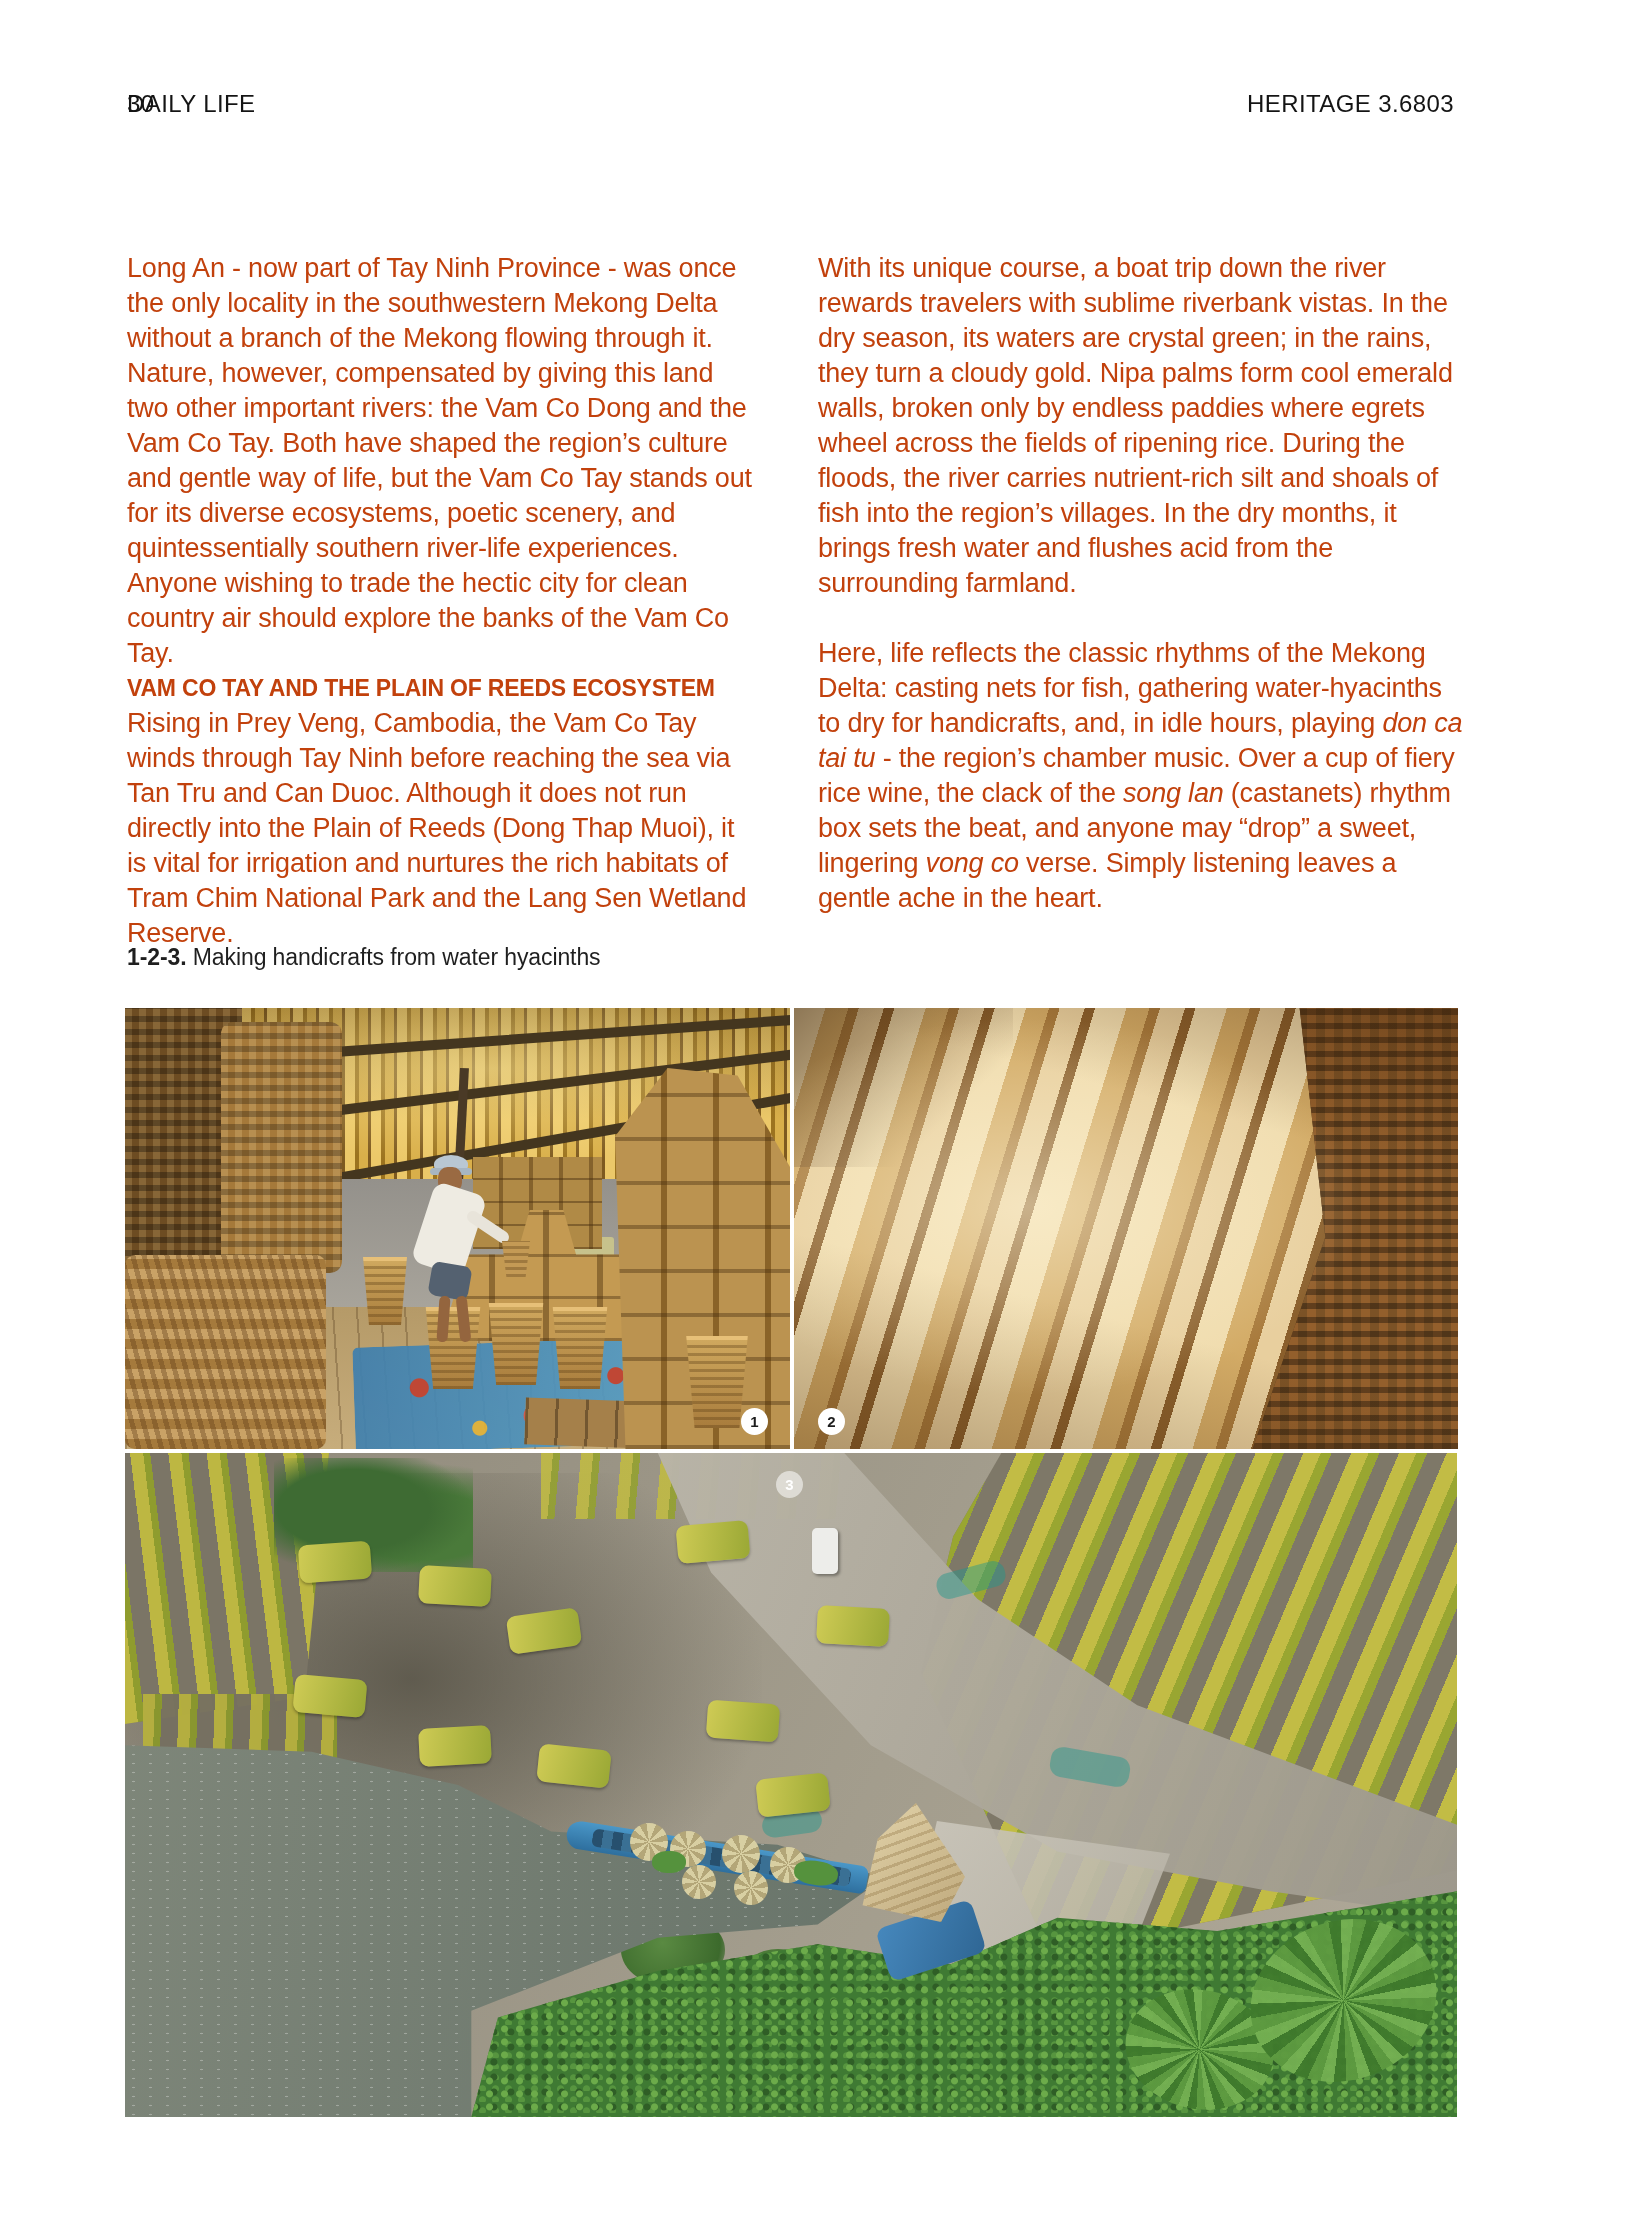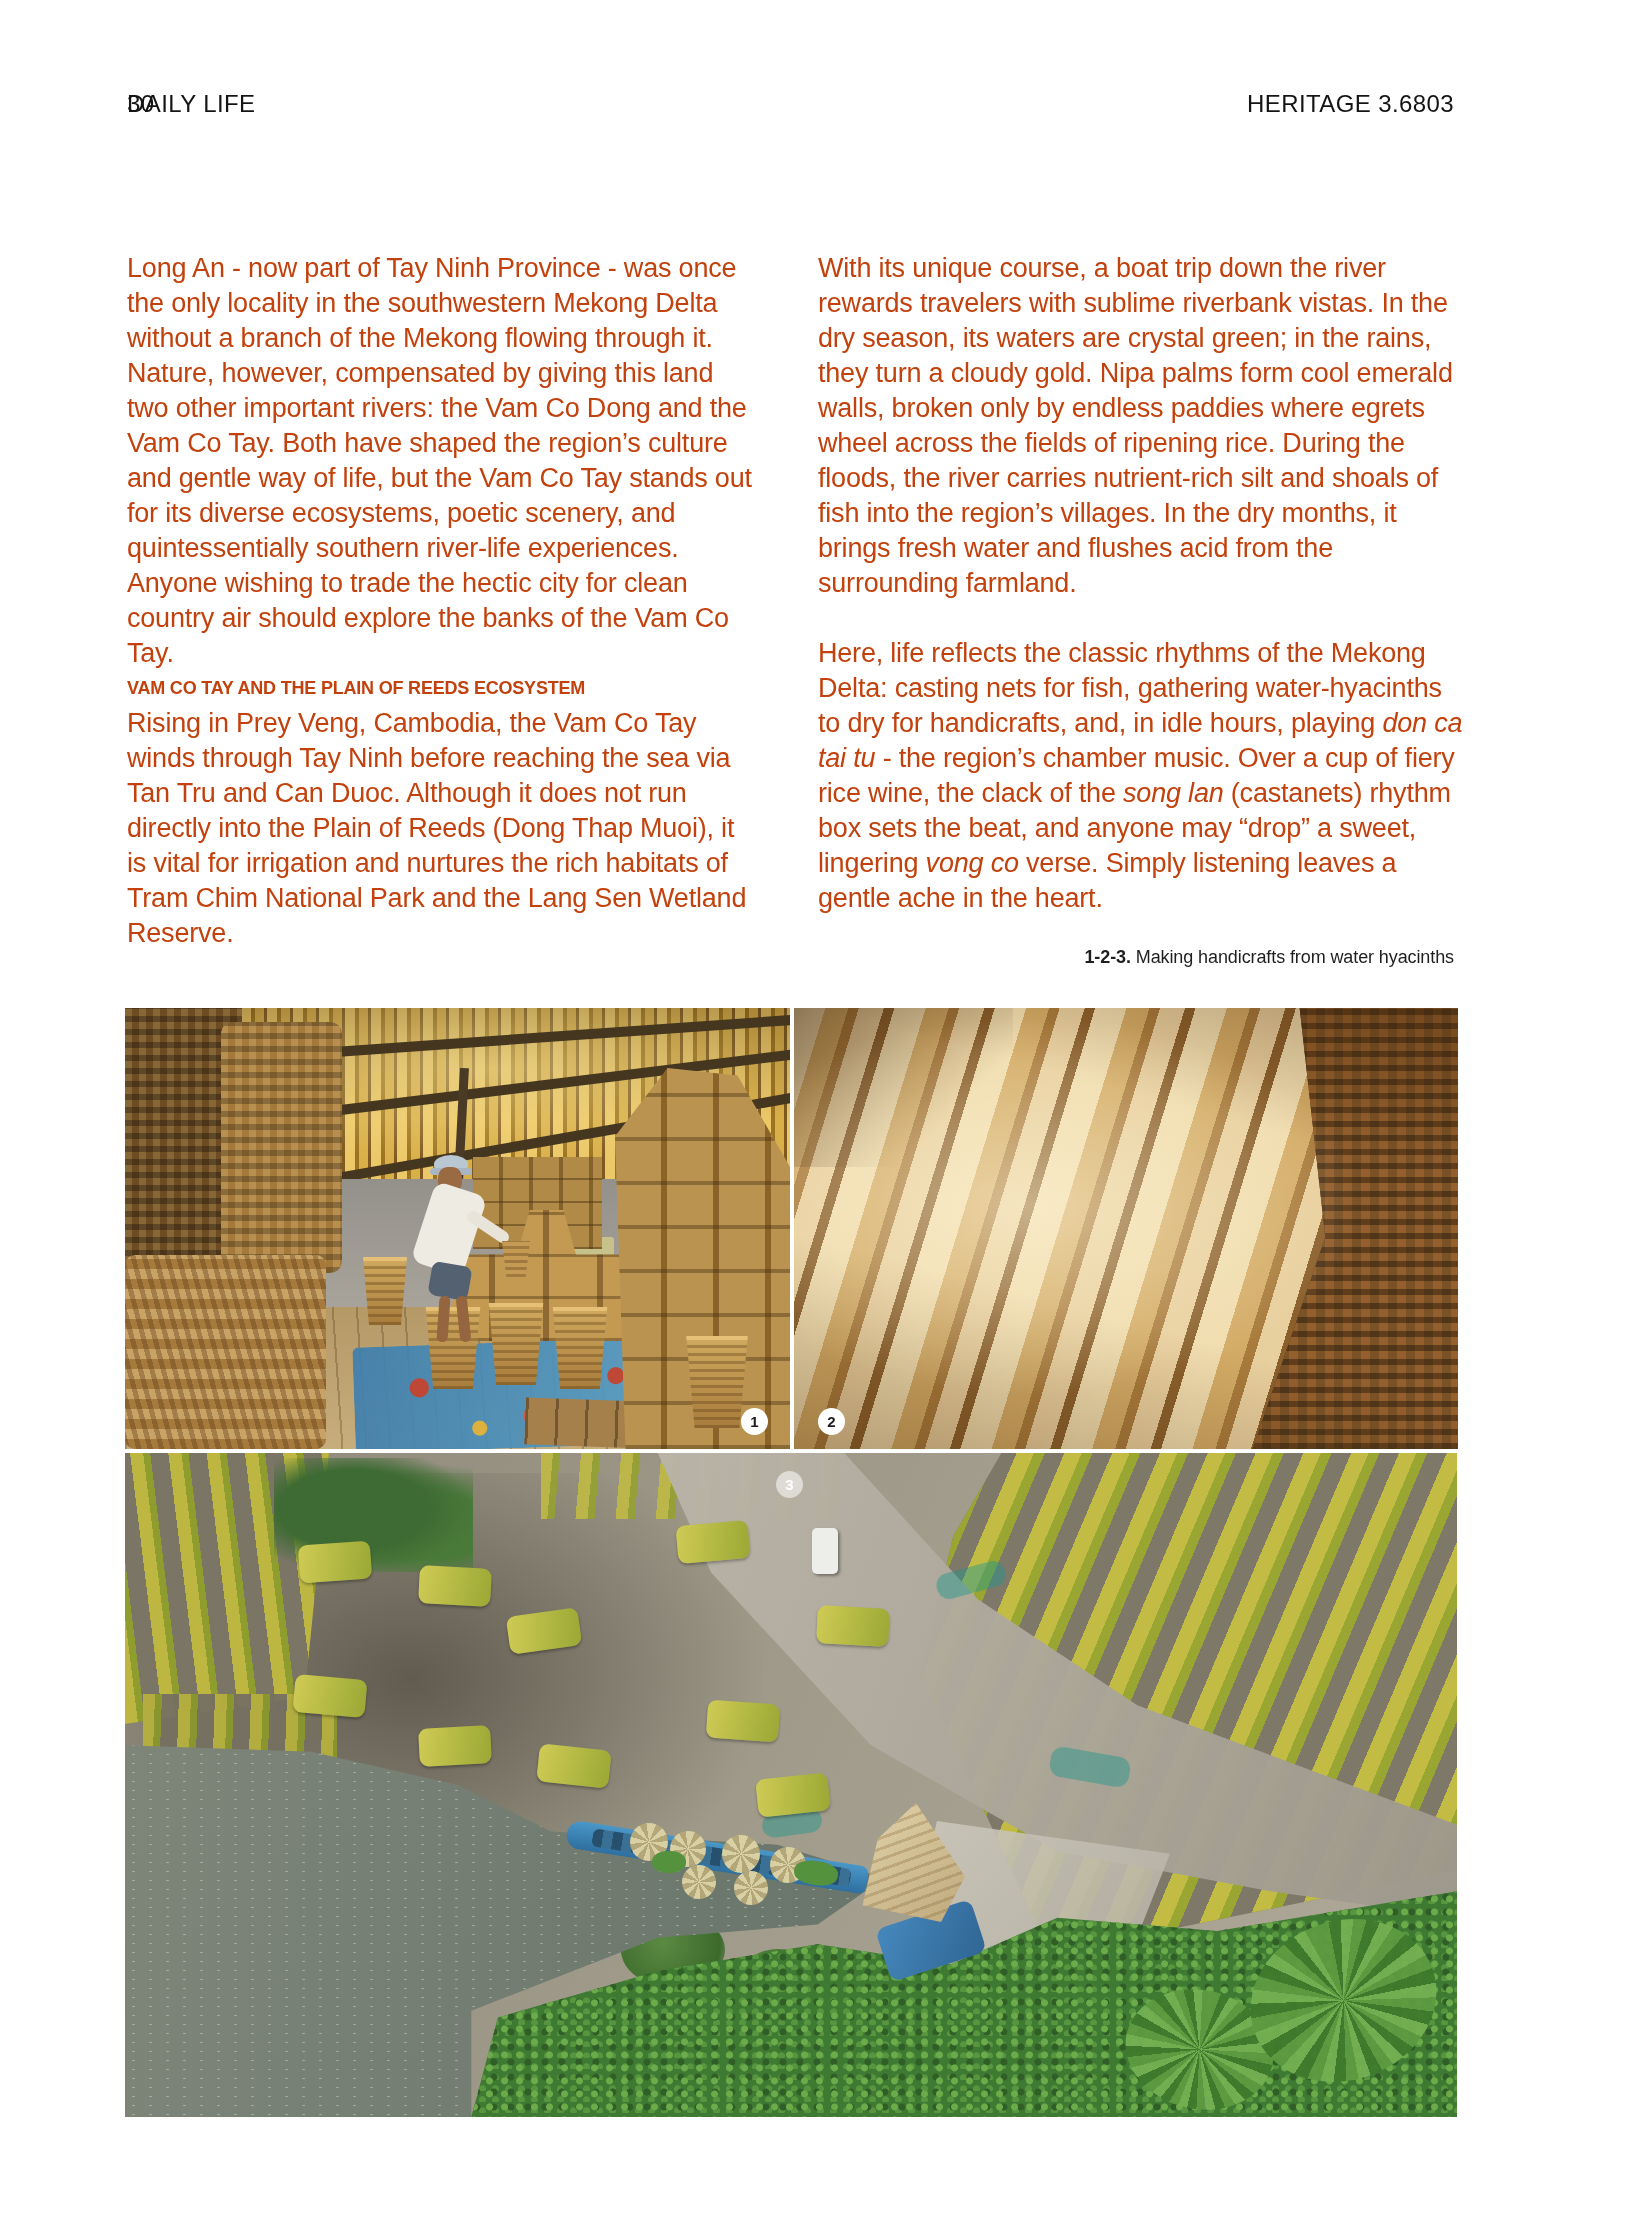--- a/index.html
+++ b/index.html
@@ -11,26 +11,26 @@
            letter-spacing:0.4px;color:#141414;}
   .rh-left{position:absolute;left:0;top:0;}
   .rh-center{position:absolute;left:0;top:0;width:100%;text-align:left;}
   .rh-right{position:absolute;right:0;top:0;}
 
   
   .col{position:absolute;top:251px;font-size:27px;line-height:35px;letter-spacing:-0.2px;color:#c2410c;}
   .col1{left:127px;width:633px;}
   .col2{left:818px;width:645px;}
   .col p{margin:0;}
-  .section-heading{margin-top:26px;font-weight:700;font-size:18px;line-height:35px;letter-spacing:-0.2px;}
+  .section-heading{margin-top:26px;font-weight:700;font-size:23px;line-height:35px;letter-spacing:-0.2px;}
   .gap-para{margin-top:35px !important;}
   .col i{font-style:italic;}
 
   
-  .caption{position:absolute;left:127px;top:943px;width:1327px;text-align:right;font-size:18px;
+  .caption{position:absolute;left:127px;top:943px;width:1327px;font-size:23px;
            line-height:28px;color:#1f1f1f;letter-spacing:-0.1px;}
   .caption .cap-label{font-weight:700;}
 
   
   .figures{position:absolute;left:125px;top:1008px;width:1332px;height:1108px;}
   .photo{position:absolute;overflow:hidden;background:#c8b68a;}
   .photo1{left:0;top:0;width:665px;height:441px;}
   .photo2{left:669px;top:0;width:664px;height:441px;}
   .photo3{left:0;top:445px;width:1332px;height:664px;}
 

